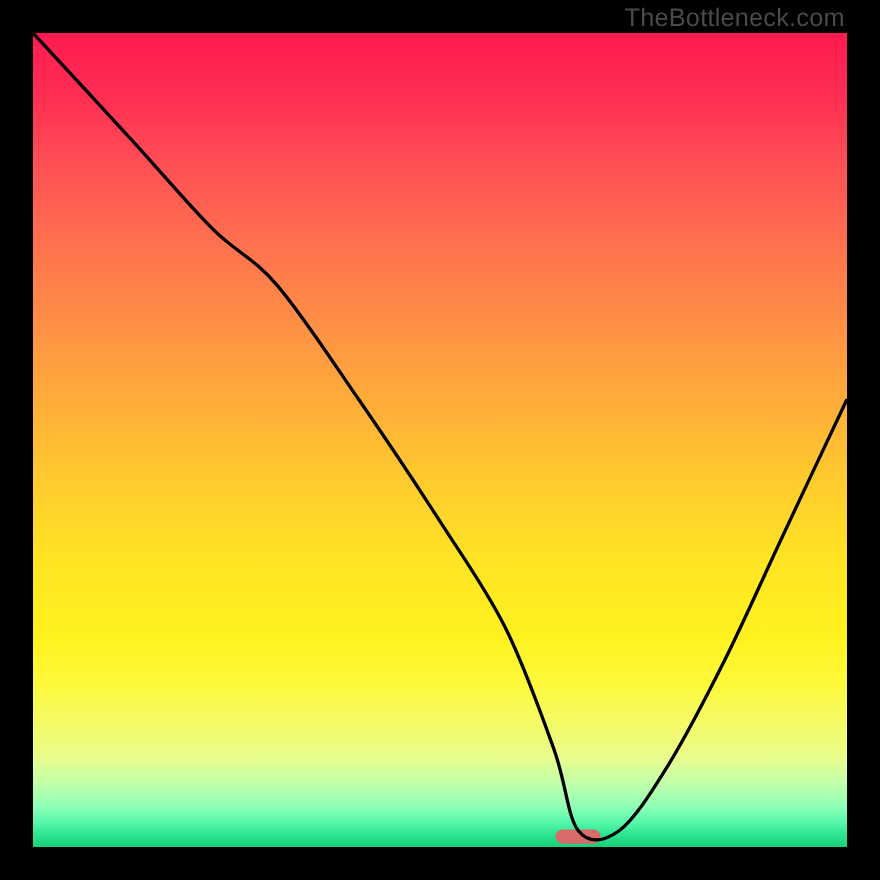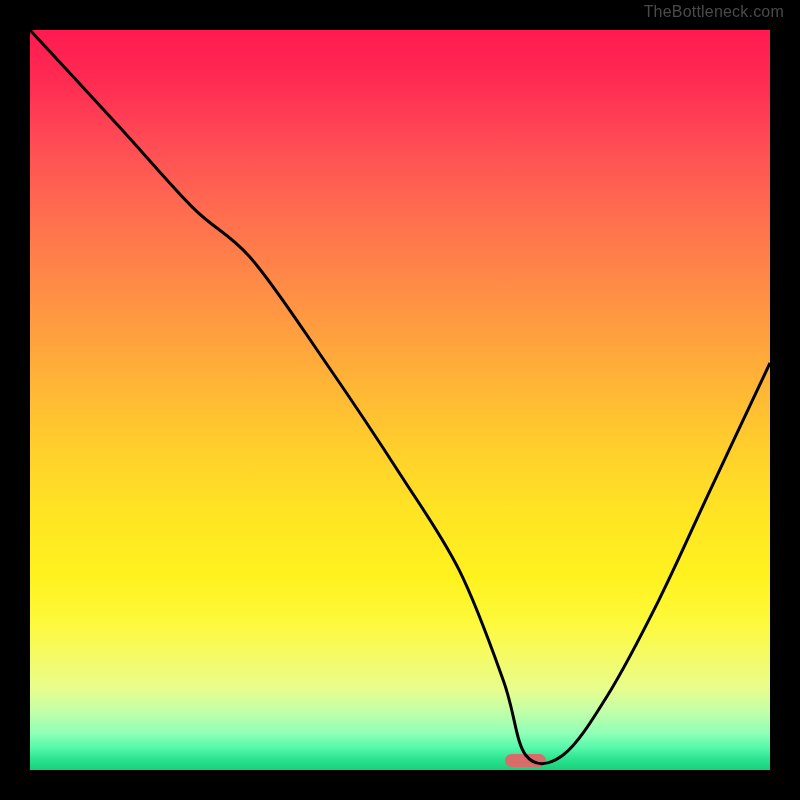--- a/index.html
+++ b/index.html
@@ -62,23 +62,23 @@
   svg.curve {
     position: absolute;
     left: 0; top: 0;
     width: 100%;
     height: 100%;
     overflow: visible;
   }
   .watermark {
     position: absolute;
     top: 3px;
-    right: 16px;
+    right: 32px;
     color: #4a4a4a;
-    font-size: 16px;
+    font-size: 23px;
     font-weight: 500;
     letter-spacing: 0.2px;
   }
 </style>
 </head>
 <body>
 
 <div class="frame">
   <div class="watermark">TheBottleneck.com</div>
   <div class="plot">

